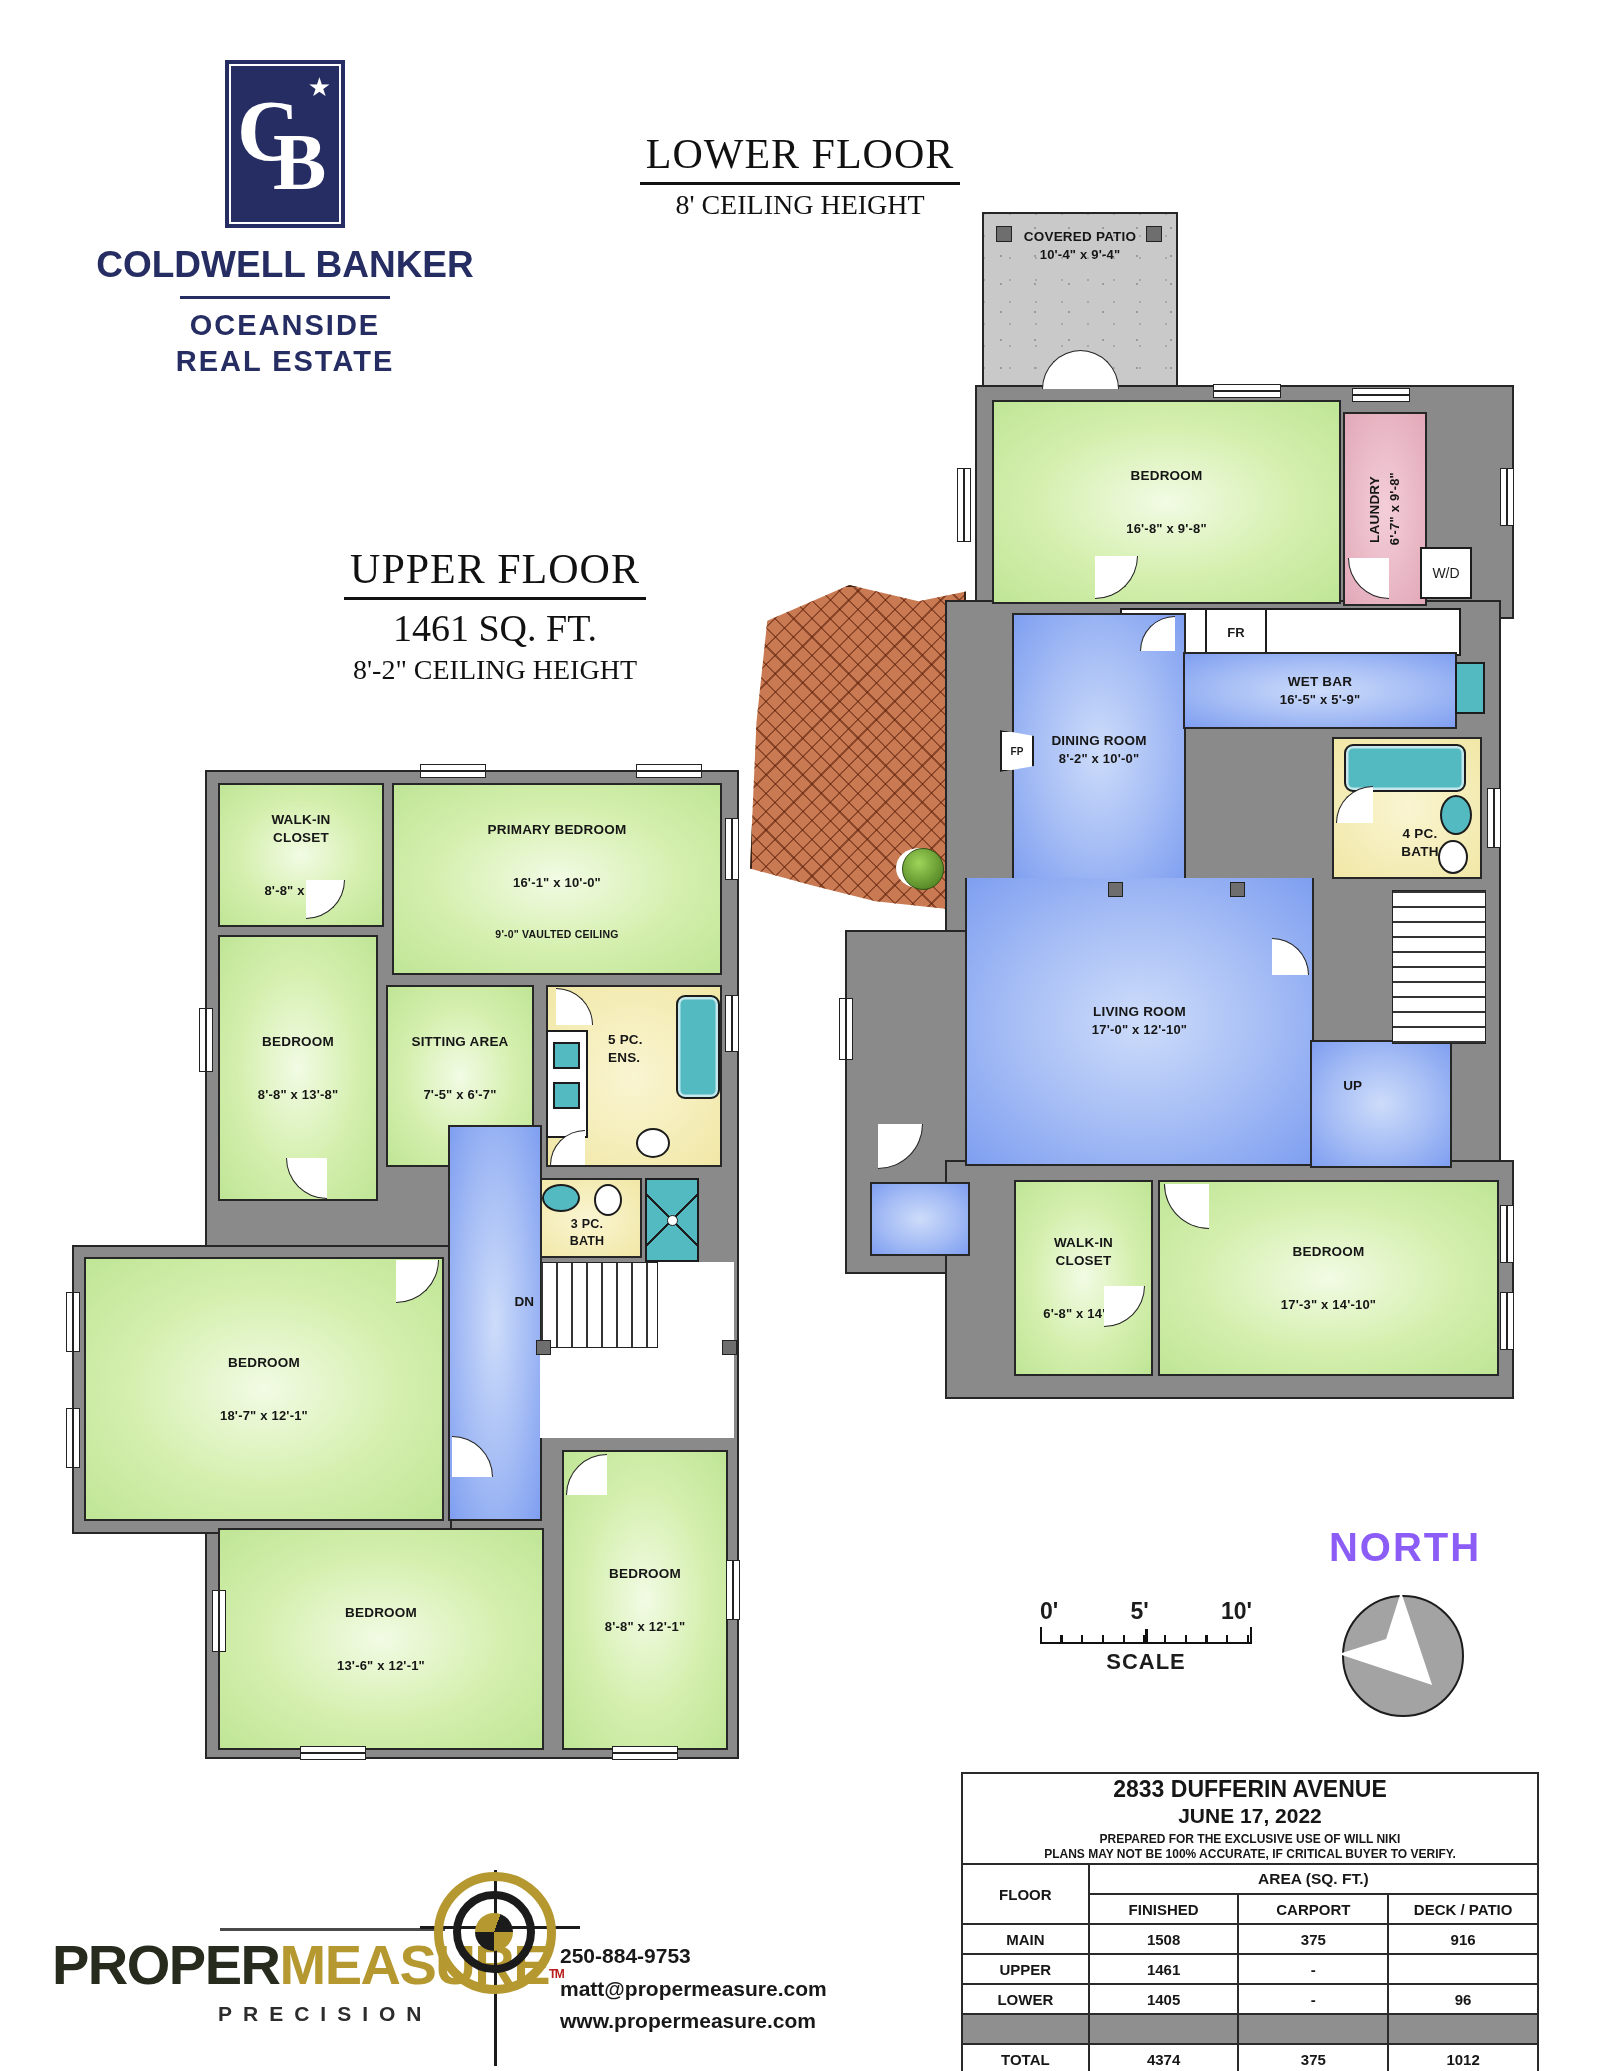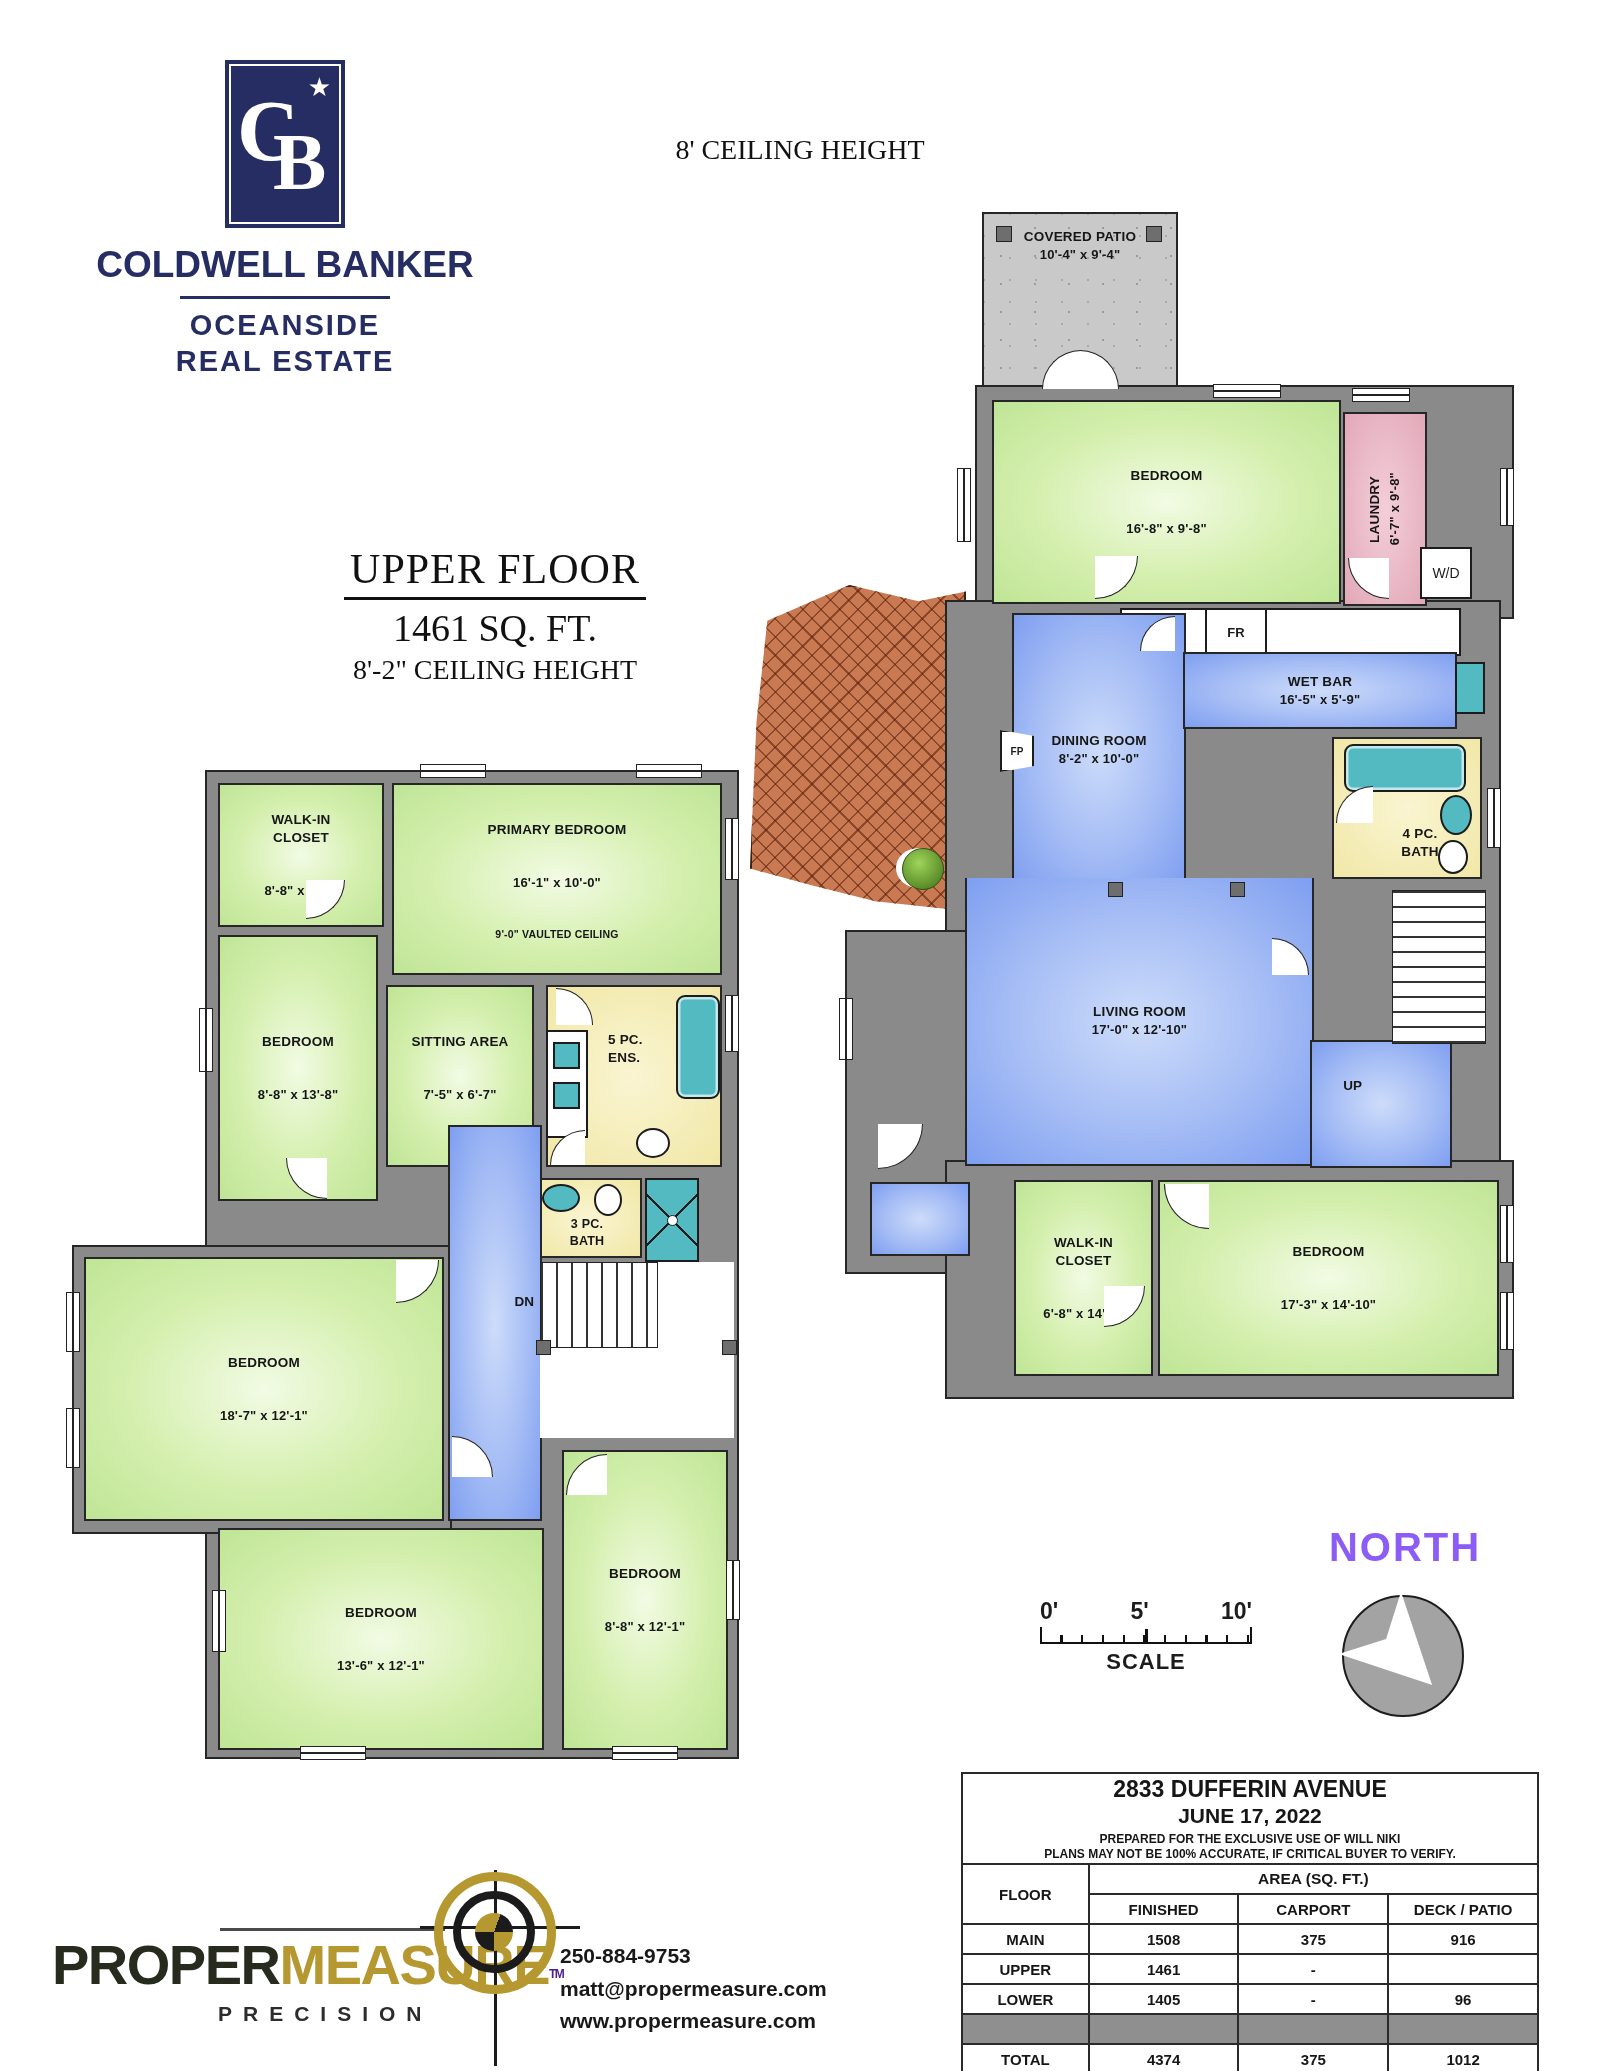--- a/index.html
+++ b/index.html
@@ -95,21 +95,21 @@
   .date{font-size:21px;font-weight:700;margin-top:1px;}
   .prep{font-size:12px;font-weight:700;margin-top:4px;}
   .disc{font-size:12px;font-weight:700;margin-top:1px;}
   td.grayrow{background:#8f8f8f;height:18px;}
   .subhead{font-size:15.5px;}
 
   
   .pm-word{font-size:56px;font-weight:800;letter-spacing:-1.5px;white-space:nowrap;}
   .pm-proper{color:#272b1d;}
   .pm-measure{color:#b5982f;}
-  .pm-tm{font-size:12px;color:#4c1d95;vertical-align:6px;font-weight:700;}
+  .pm-tm{font-size:12px;color:#b91c1c;vertical-align:6px;font-weight:700;}
   .pm-precision{font-size:21px;font-weight:600;letter-spacing:11px;color:#2c2c2c;}
   .pm-line{position:absolute;background:#4a4a4a;}
   .pm-contact{font-size:21px;font-weight:700;line-height:1.55;color:#181818;white-space:nowrap;}
   .cross-v{position:absolute;width:2.5px;background:#1b1b1b;}
   .cross-h{position:absolute;height:2.5px;background:#1b1b1b;}
   .ring-outer{position:absolute;width:104px;height:104px;border-radius:50%;border:9px solid #b5982f;}
   .ring-mid{position:absolute;width:66px;height:66px;border-radius:50%;border:8px solid #1b1b1b;}
   .ring-core{position:absolute;width:38px;height:38px;border-radius:50%;
              background:conic-gradient(from 180deg,#1b1b1b 0 90deg,#b5982f 90deg 200deg,#1b1b1b 200deg 270deg,#b5982f 270deg 360deg);}
 </style>
@@ -122,20 +122,21 @@
     <span class="cb-b">B</span>
     <span class="cb-star">★</span>
   </div>
   <div class="cb-name">COLDWELL BANKER</div>
   <div class="cb-rule"></div>
   <div class="cb-sub">OCEANSIDE</div>
   <div class="cb-sub">REAL ESTATE</div>
 </div>
 
 <div class="abs ptitle" style="left:590px;top:130px;width:420px;">
+  <div class="t1">LOWER FLOOR</div>
   <div class="t3">8' CEILING HEIGHT</div>
 </div>
 
 <div class="abs ptitle" style="left:280px;top:545px;width:430px;">
   <div class="t1">UPPER FLOOR</div>
   <div class="t2">1461 SQ. FT.</div>
   <div class="t3">8'-2" CEILING HEIGHT</div>
 </div>
 
 <div class="abs" style="left:0;top:0;width:1600px;height:2071px;">

